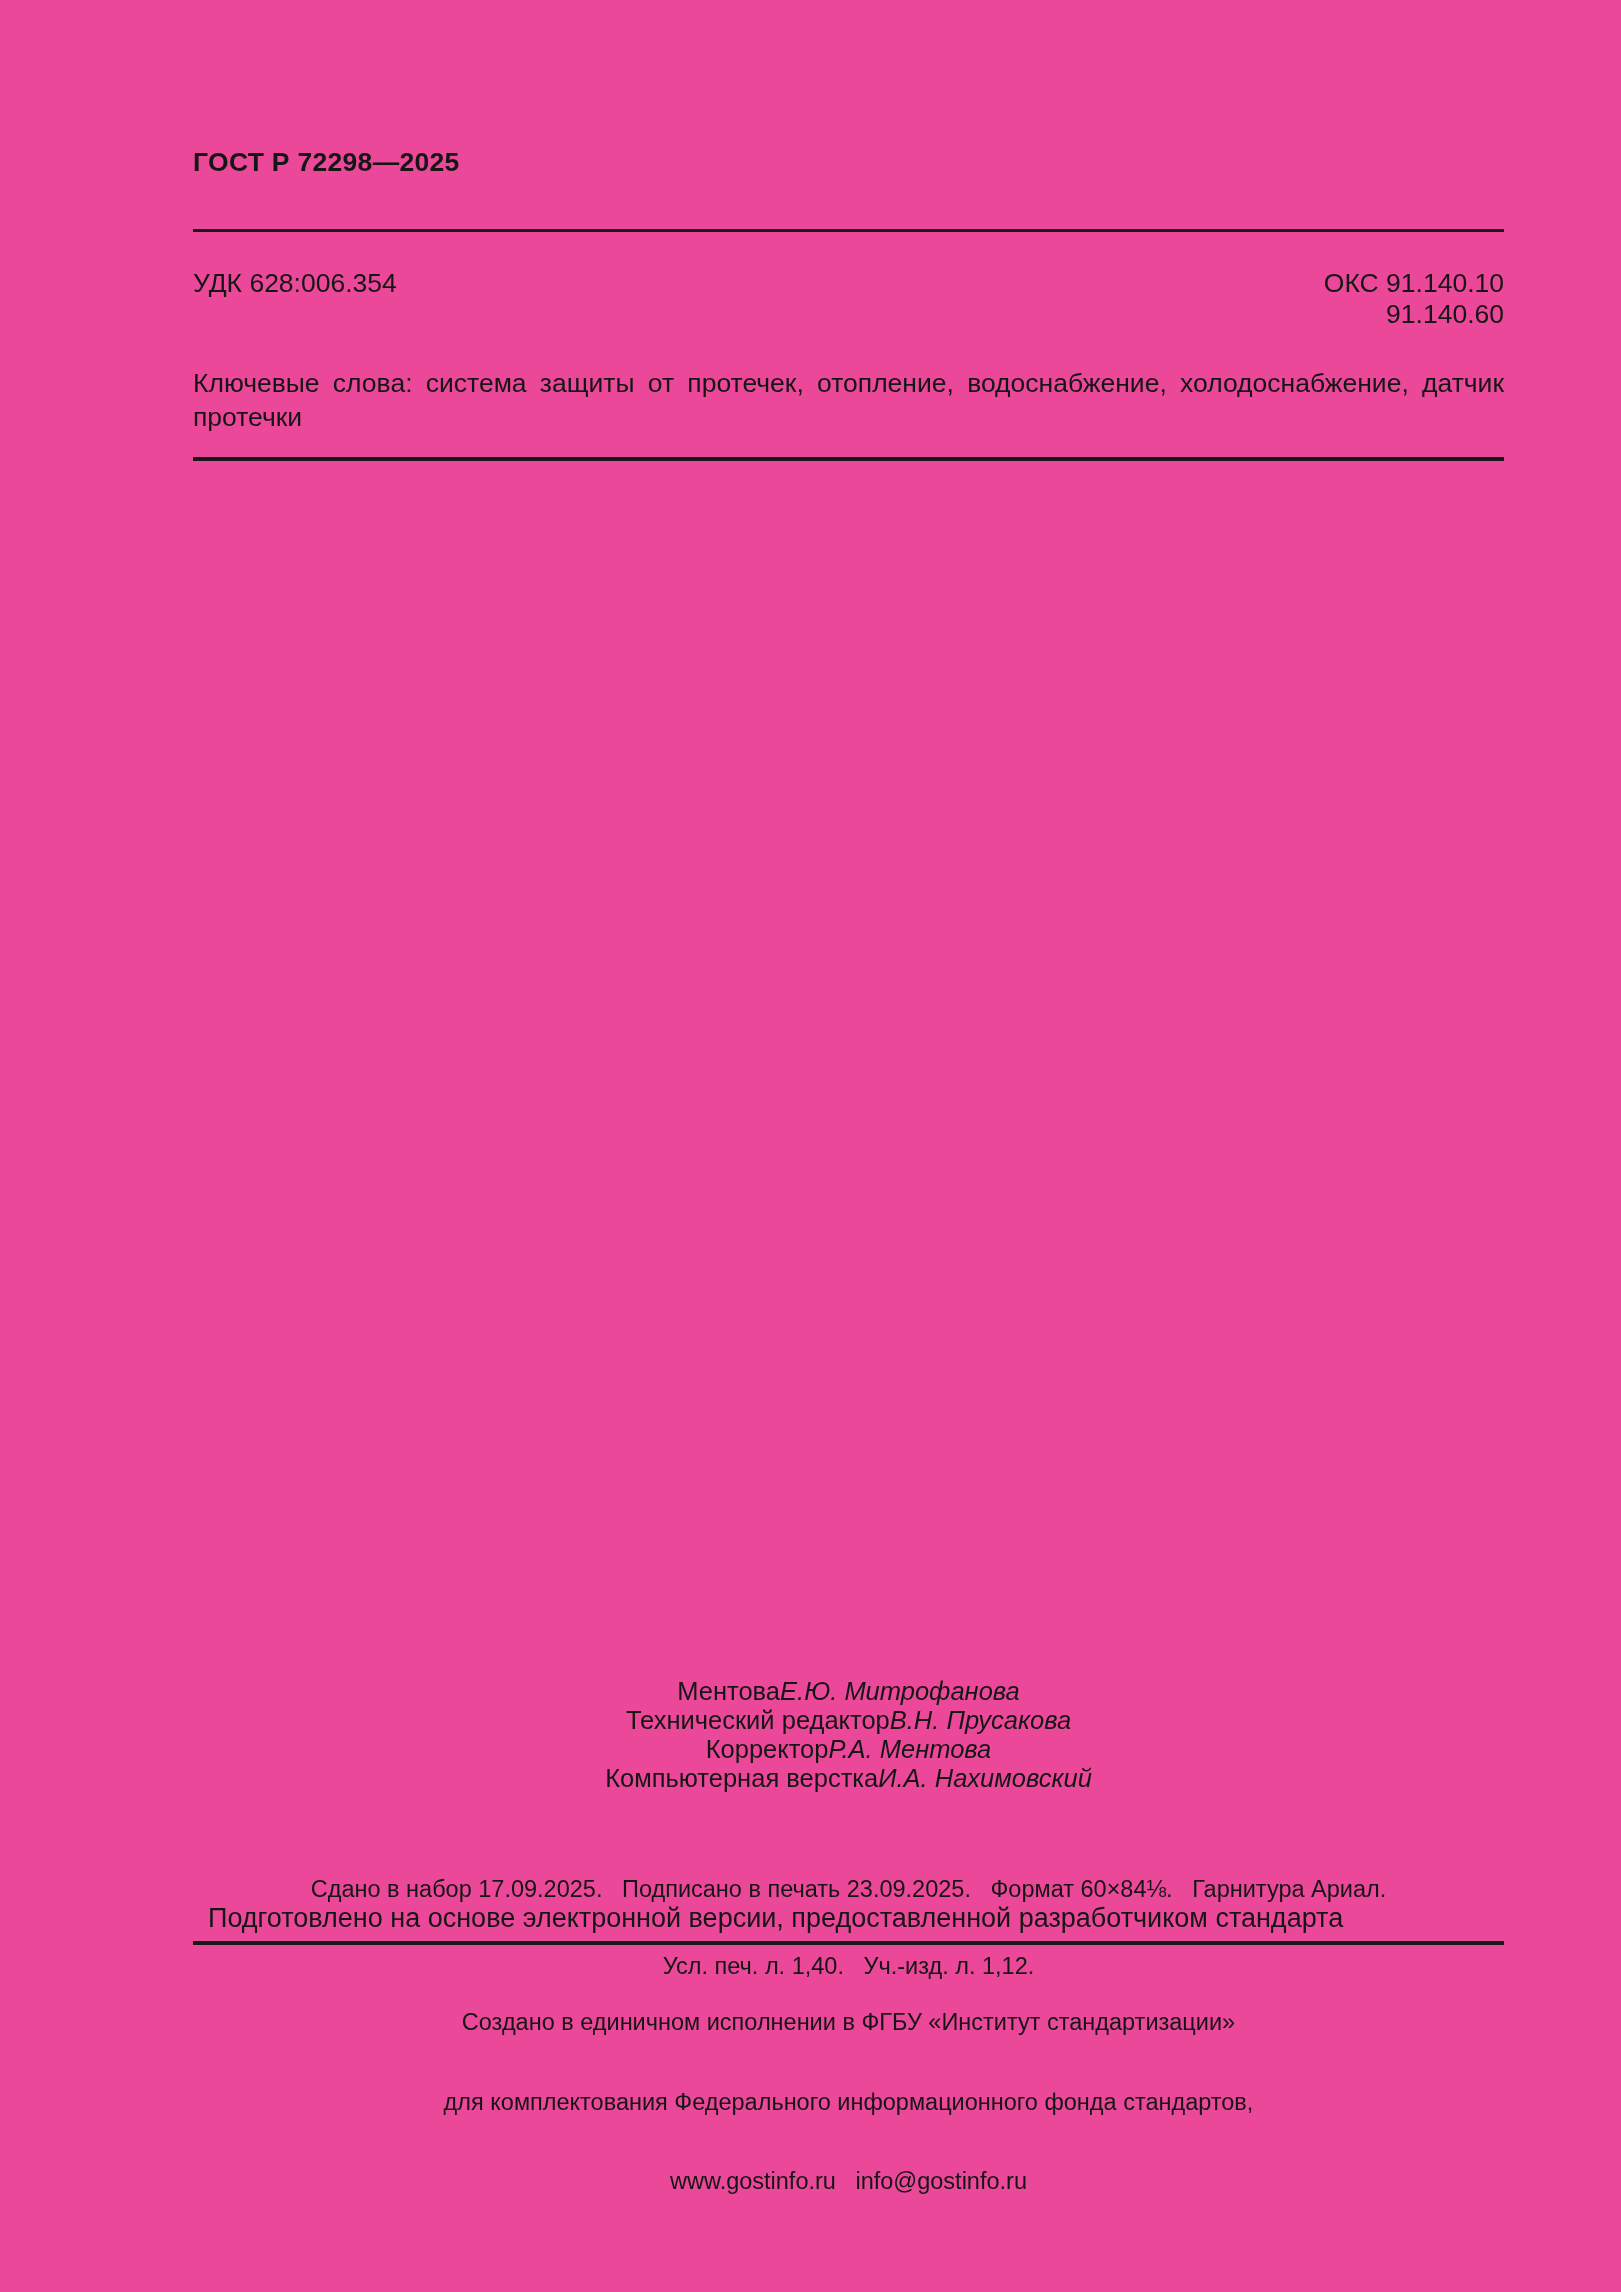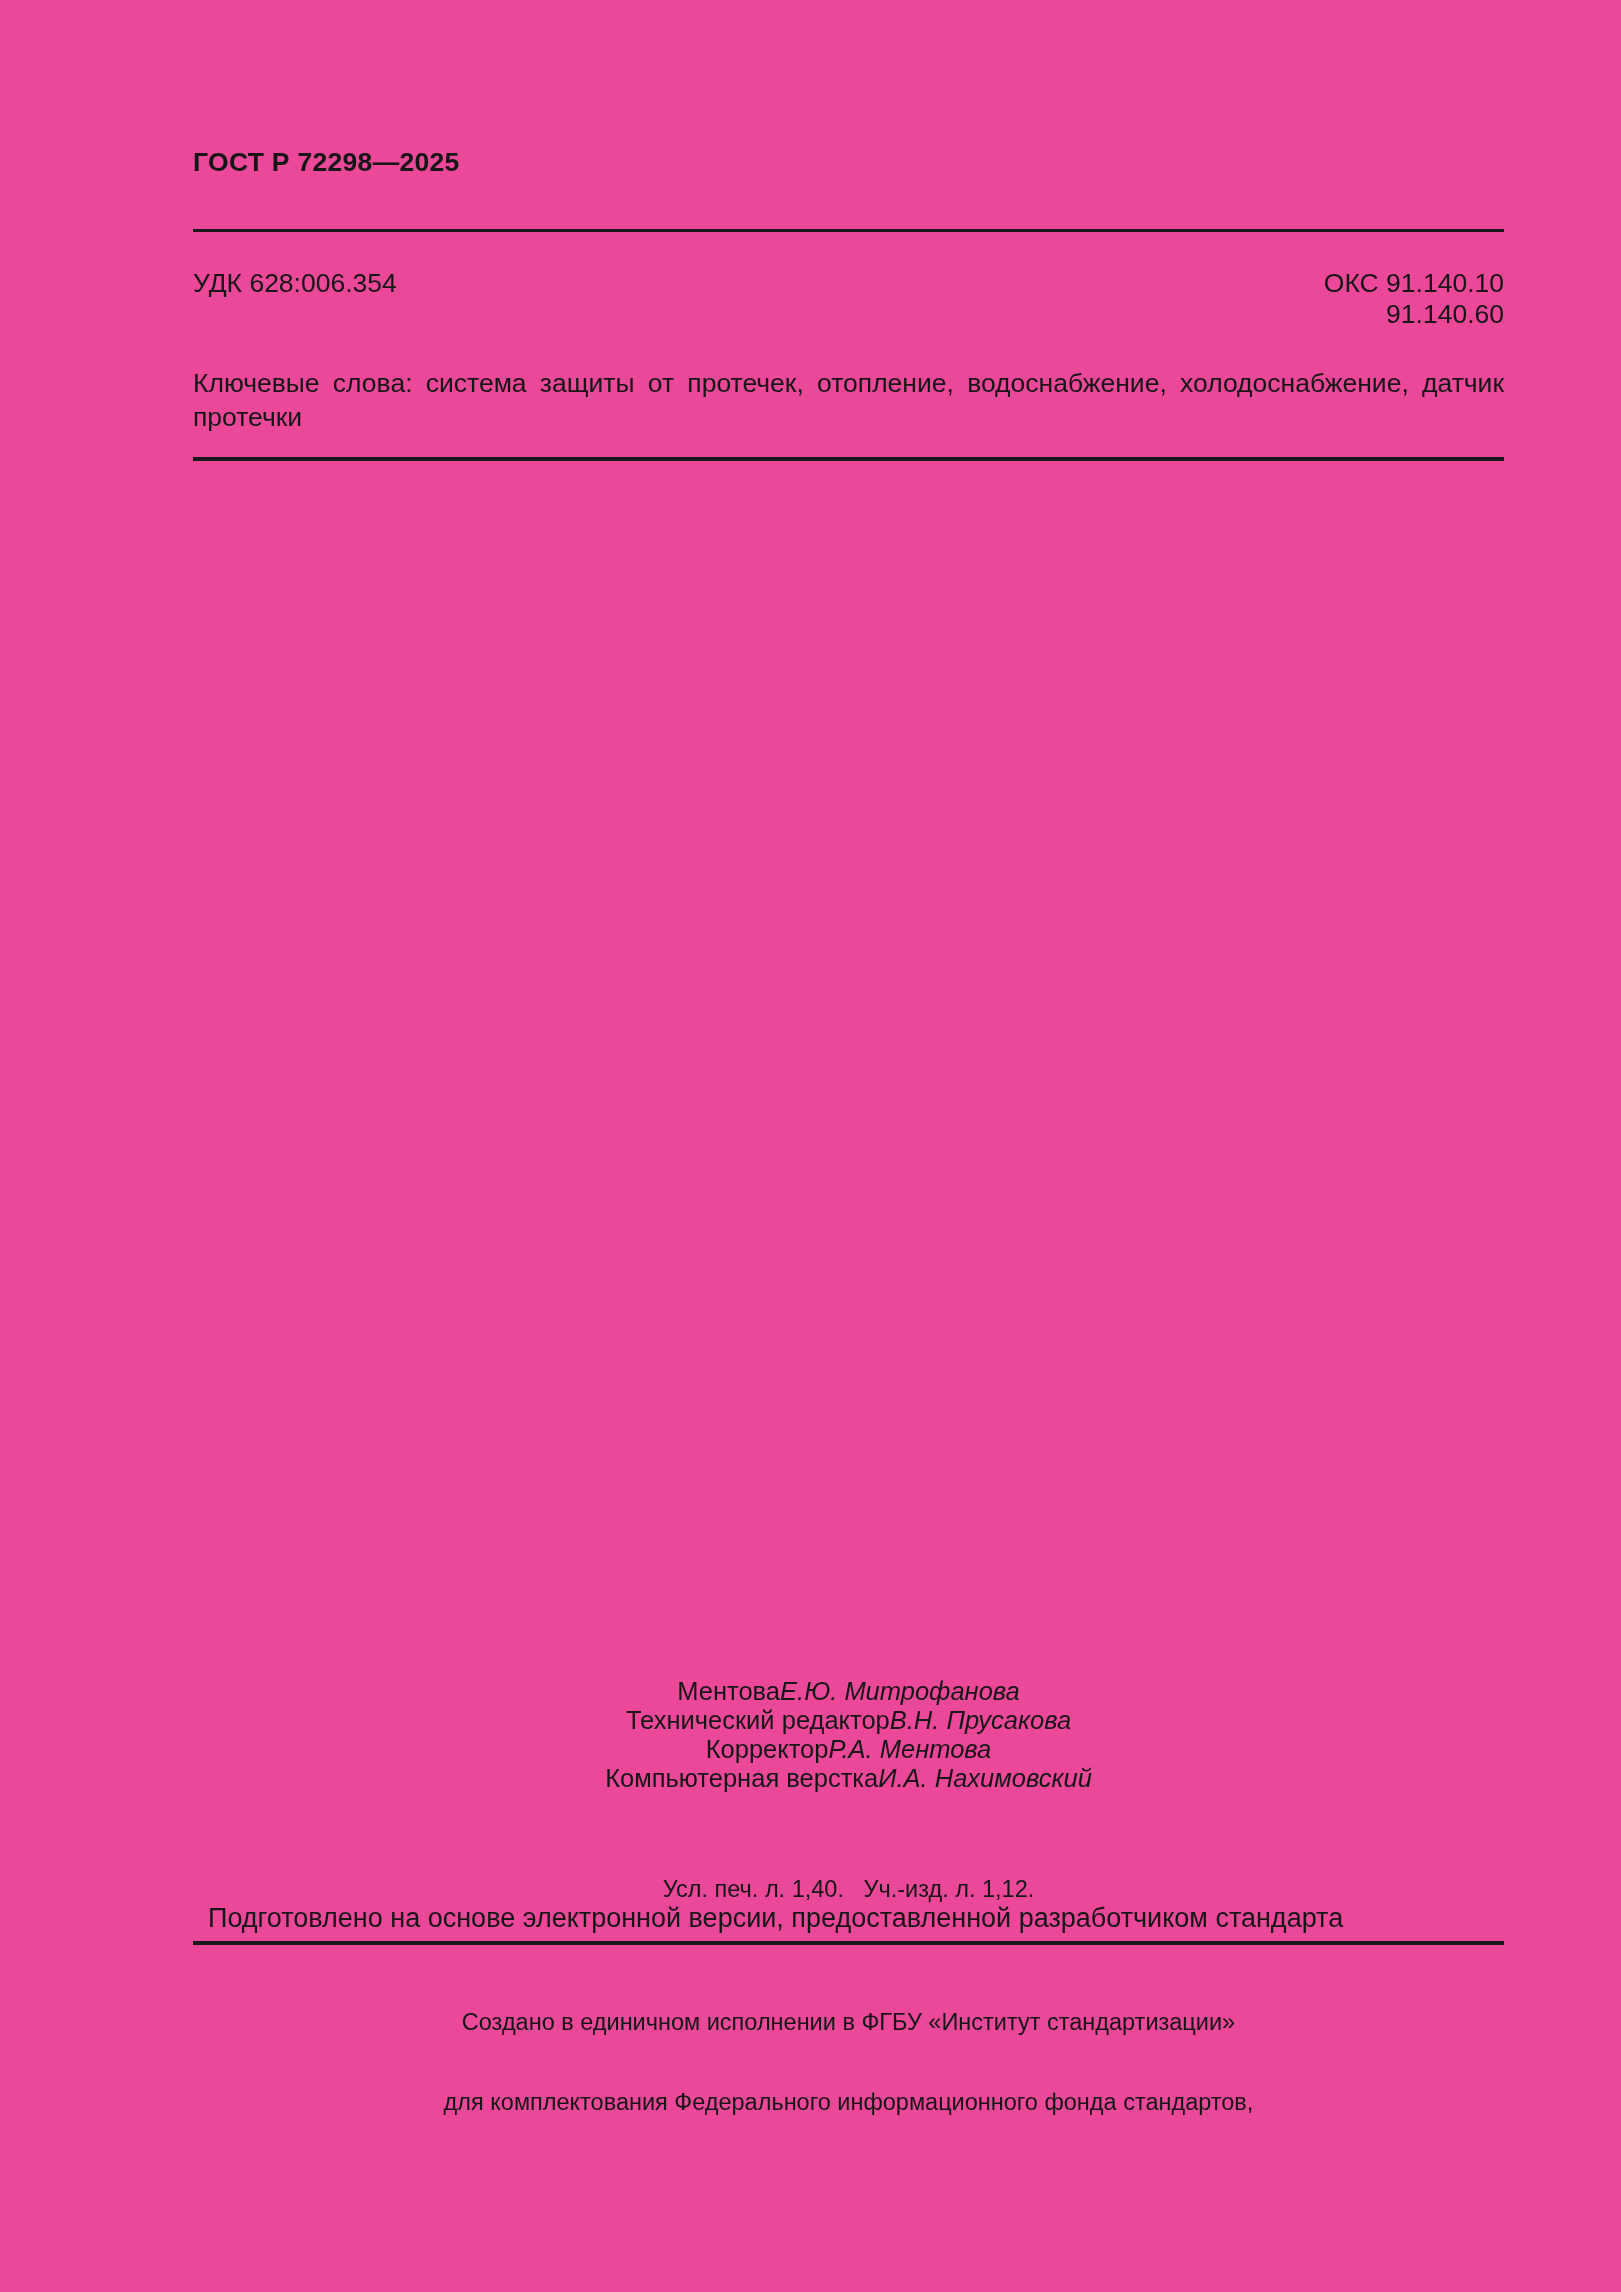--- a/index.html
+++ b/index.html
@@ -124,26 +124,28 @@
     </div>
     <div class="credit-line">
       <span class="credit-role">Корректор</span><span class="credit-name">Р.А. Ментова</span>
     </div>
     <div class="credit-line">
       <span class="credit-role">Компьютерная верстка</span><span class="credit-name">И.А. Нахимовский</span>
     </div>
   </div>
 
   <div class="imprint">
+    <div>Сдано в набор 17.09.2025.   Подписано в печать 23.09.2025.   Формат 60×84⅛.   Гарнитура Ариал.</div>
     <div>Усл. печ. л. 1,40.   Уч.-изд. л. 1,12.</div>
   </div>
 
   <div class="prepared">Подготовлено на основе электронной версии, предоставленной разработчиком стандарта</div>
 
   <div class="rule rule-bottom"></div>
 
   <div class="publisher">
     <div>Создано в единичном исполнении в ФГБУ «Институт стандартизации»</div>
     <div>для комплектования Федерального информационного фонда стандартов,</div>
+    <div>www.gostinfo.ru   info@gostinfo.ru</div>
   </div>
 
 </div>
 
 
 </body></html>

